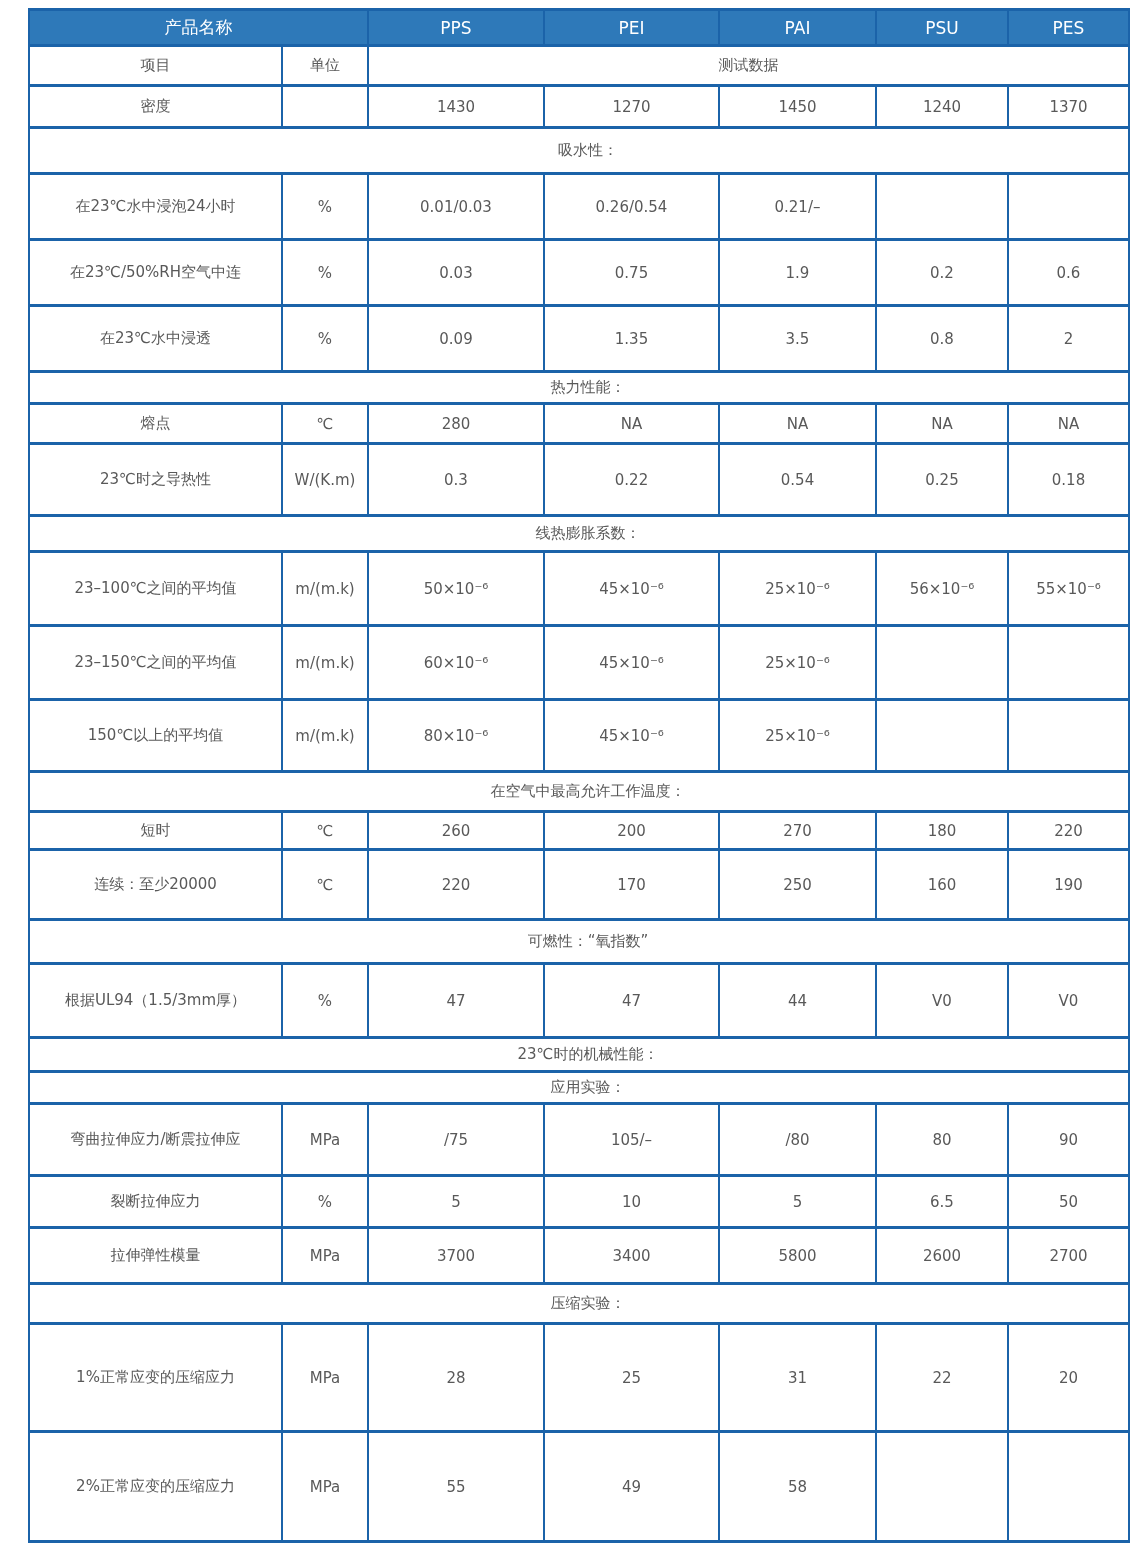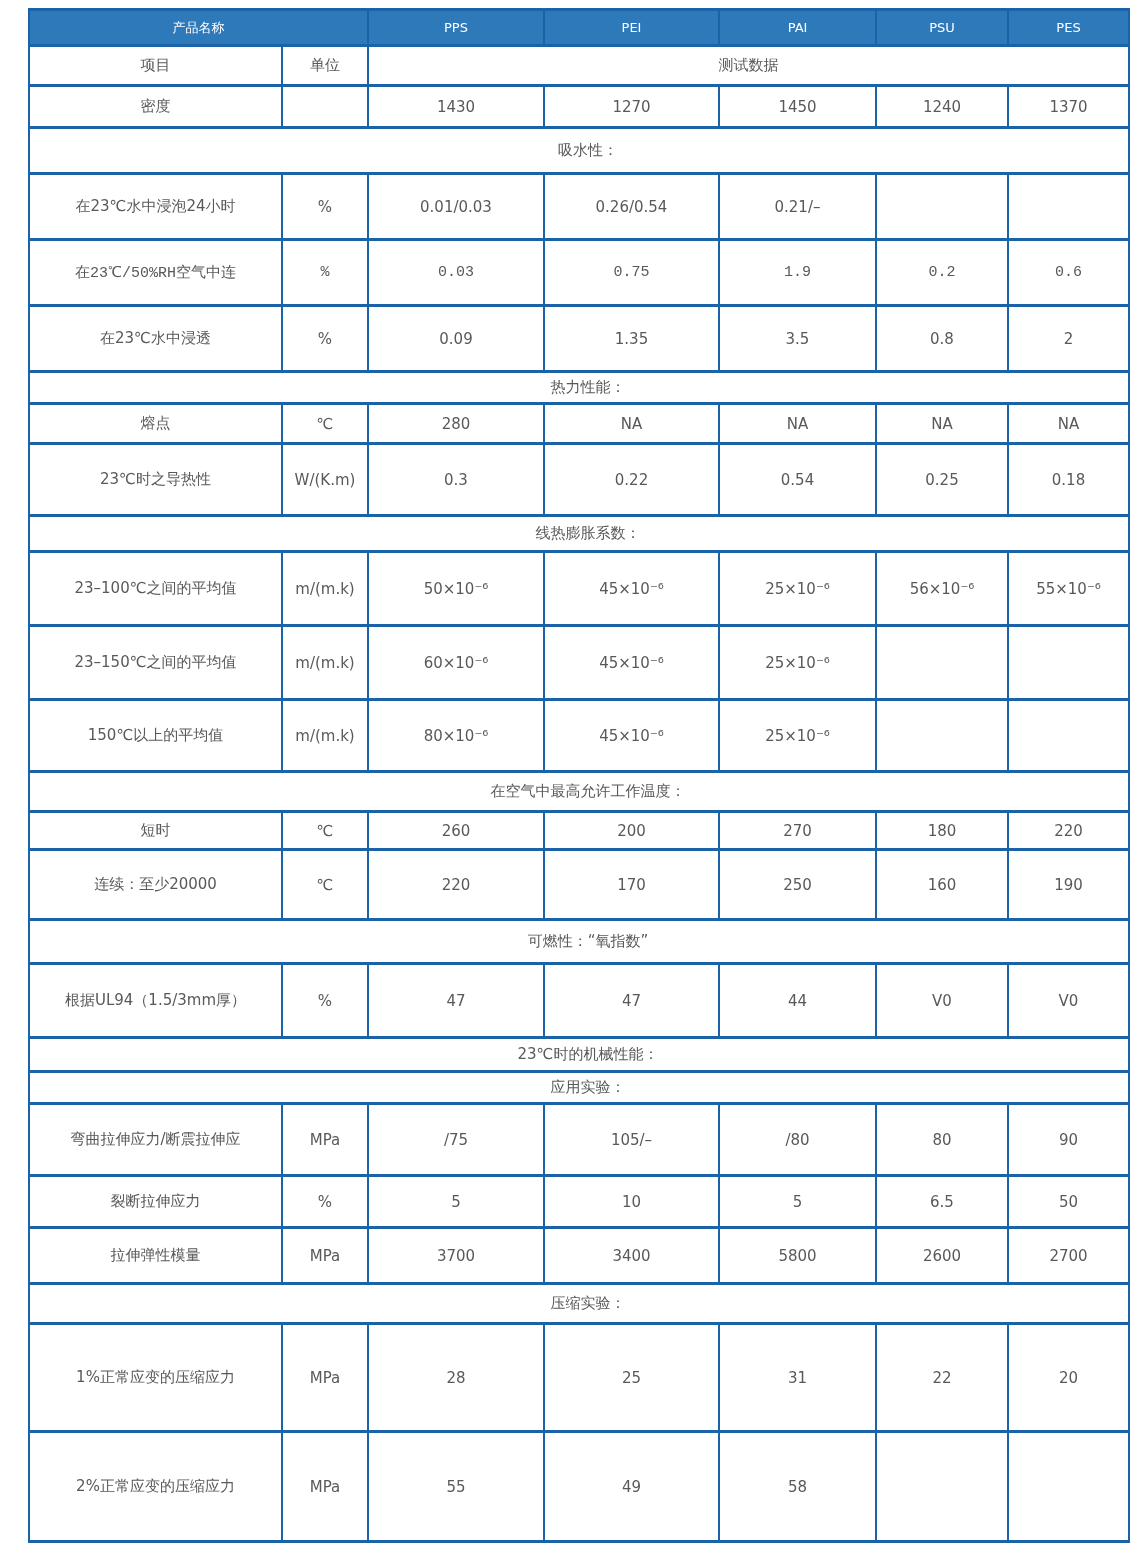--- a/index.html
+++ b/index.html
@@ -34,21 +34,21 @@
     font-size:15px;
     font-weight:400;
     color:var(--text);
     padding:2px 4px;
     overflow:hidden;
     white-space:nowrap;
   }
   tr.head-row th{
     background:var(--header-bg);
     color:var(--header-text);
-    font-size:13px;
+    font-size:17px;
     height:36px;
   }
   tr.sub-row th{
     height:40px;
   }
   tr.section-row td{
     text-align:center;
     padding-left:22px;
   }
 </style>
@@ -96,21 +96,21 @@
         </tr>
         <tr class="data-row" style="height: 66px;">
           <td>在23℃水中浸泡24小时</td>
           <td>%</td>
           <td>0.01/0.03</td>
           <td>0.26/0.54</td>
           <td>0.21/–</td>
           <td></td>
           <td></td>
         </tr>
-        <tr class="data-row" style="height: 66px; font-family: Liberation Mono, monospace;">
+        <tr class="data-row" style="height: 66px;">
           <td>在23℃/50%RH空气中连</td>
           <td>%</td>
           <td>0.03</td>
           <td>0.75</td>
           <td>1.9</td>
           <td>0.2</td>
           <td>0.6</td>
         </tr>
         <tr class="data-row" style="height: 66px;">
           <td>在23℃水中浸透</td>

